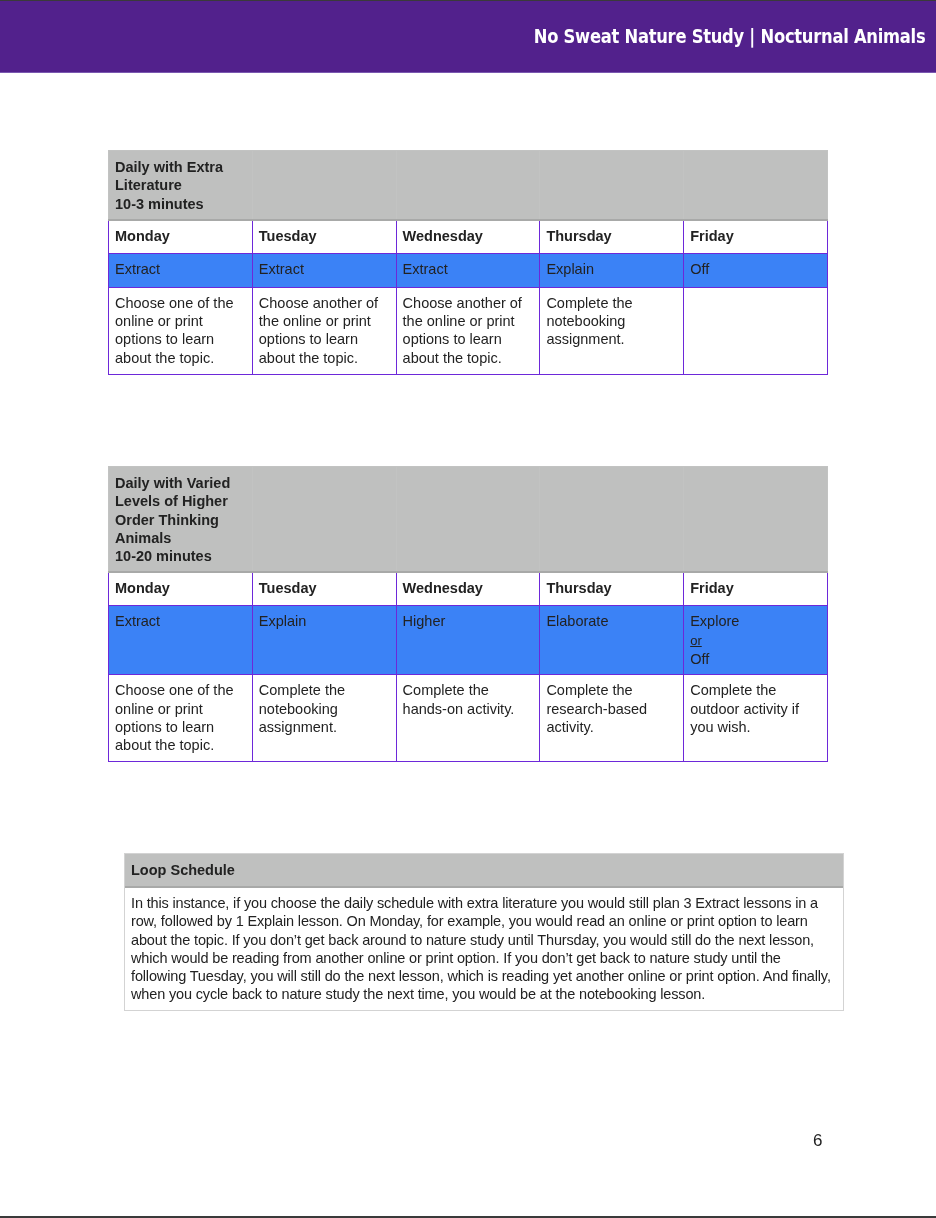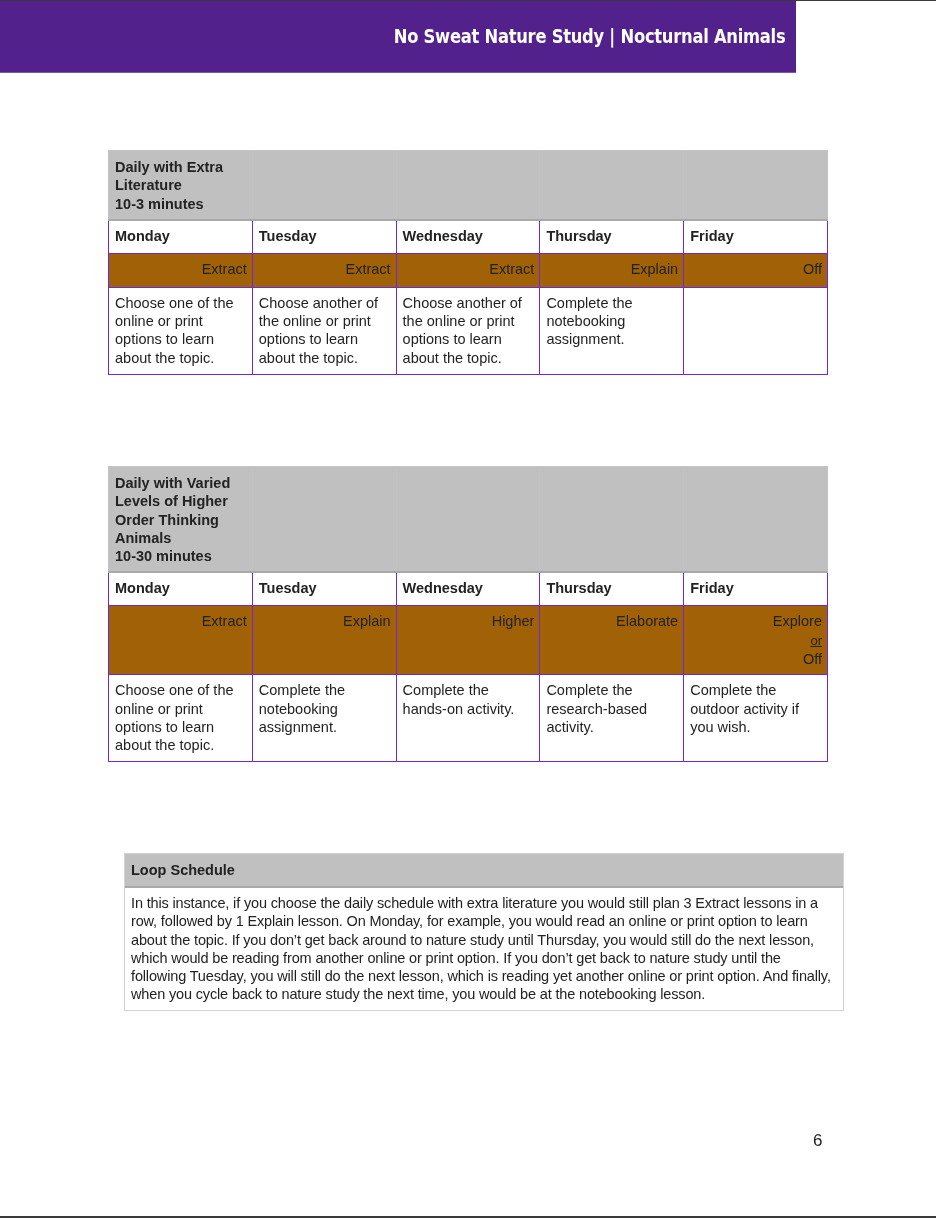--- a/index.html
+++ b/index.html
@@ -4,21 +4,21 @@
 <style>
   html, body { margin: 0; padding: 0; }
   body {
     width: 936px; height: 1218px; position: relative; overflow: hidden;
     background: #ffffff;
     font-family: "Liberation Sans", sans-serif;
     color: #222222;
   }
   .topline { position: absolute; left: 0; top: 0; width: 936px; height: 1px; background: #3a3a3a; }
   .header {
-    position: absolute; left: 0; top: 1px; width: 796px; height: 71px;
+    position: absolute; left: 0; top: 1px; width: 936px; height: 71px;
     background: #52218c;
     border-bottom: 1px solid #7a58b0;
   }
   .header-title {
     position: absolute; right: 11px; top: 24px;
     color: #ffffff; font-weight: bold; font-size: 19px;
     font-family: "DejaVu Sans", sans-serif;
     letter-spacing: -0.3px;
     transform: scaleX(0.86); transform-origin: right center;
     white-space: nowrap;
@@ -28,21 +28,21 @@
     border-collapse: collapse; table-layout: fixed;
     font-size: 14.5px; line-height: 18.3px;
   }
   table.sched td {
     border: 1px solid #6d28d9; vertical-align: top;
     padding: 6px 5px 6px 6px; color: #222;
   }
   table.sched tr.title-row td { background: #bfc0bf; border-color: #c2c3c2; border-bottom: 2px solid #a8a9a8; font-weight: bold; padding-top: 7px; }
   table.sched tr.title-row td.blank { border-left-color: #c6c7c6; }
   table.sched tr.day-row td { background: #ffffff; font-weight: bold; }
-  table.sched tr.phase-row td { background: #a16207; text-align: right; }
+  table.sched tr.phase-row td { background: #3b82f6; }
   table.sched tr.desc-row td { background: #ffffff; }
   #table1 { top: 150px; }
   #table1 tr.title-row td { height: 54px; }
   #table1 tr.day-row td { height: 20px; }
   #table1 tr.phase-row td { height: 21px; }
   #table1 tr.desc-row td { height: 74px; }
   #table2 { top: 466px; }
   #table2 tr.title-row td { height: 91px; }
   #table2 tr.day-row td { height: 20px; }
   #table2 tr.phase-row td { height: 55px; }
@@ -112,21 +112,21 @@
   </table>
 
 <table class="sched" id="table2">
   <tbody>
       <tr class="title-row">
     <td>
       <span>Daily with Varied</span><br>
       <span>Levels of Higher</span><br>
       <span>Order Thinking</span><br>
       <span>Animals</span><br>
-      <span>10-30 minutes</span>
+      <span>10-20 minutes</span>
     </td>
     <td class="blank"></td>
     <td class="blank"></td>
     <td class="blank"></td>
     <td class="blank"></td>
   </tr>
   <tr class="day-row">
     <td>Monday</td>
     <td>Tuesday</td>
     <td>Wednesday</td>

